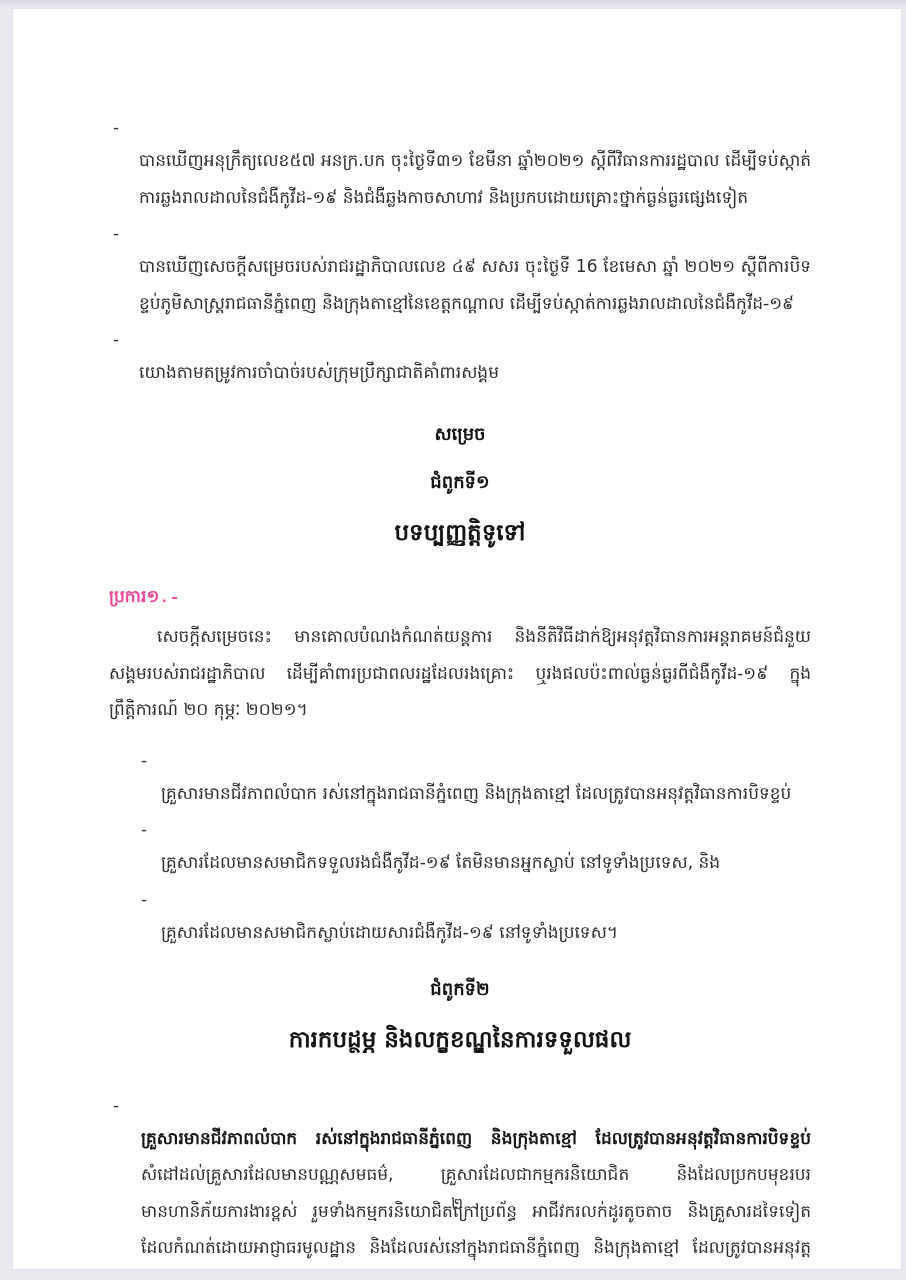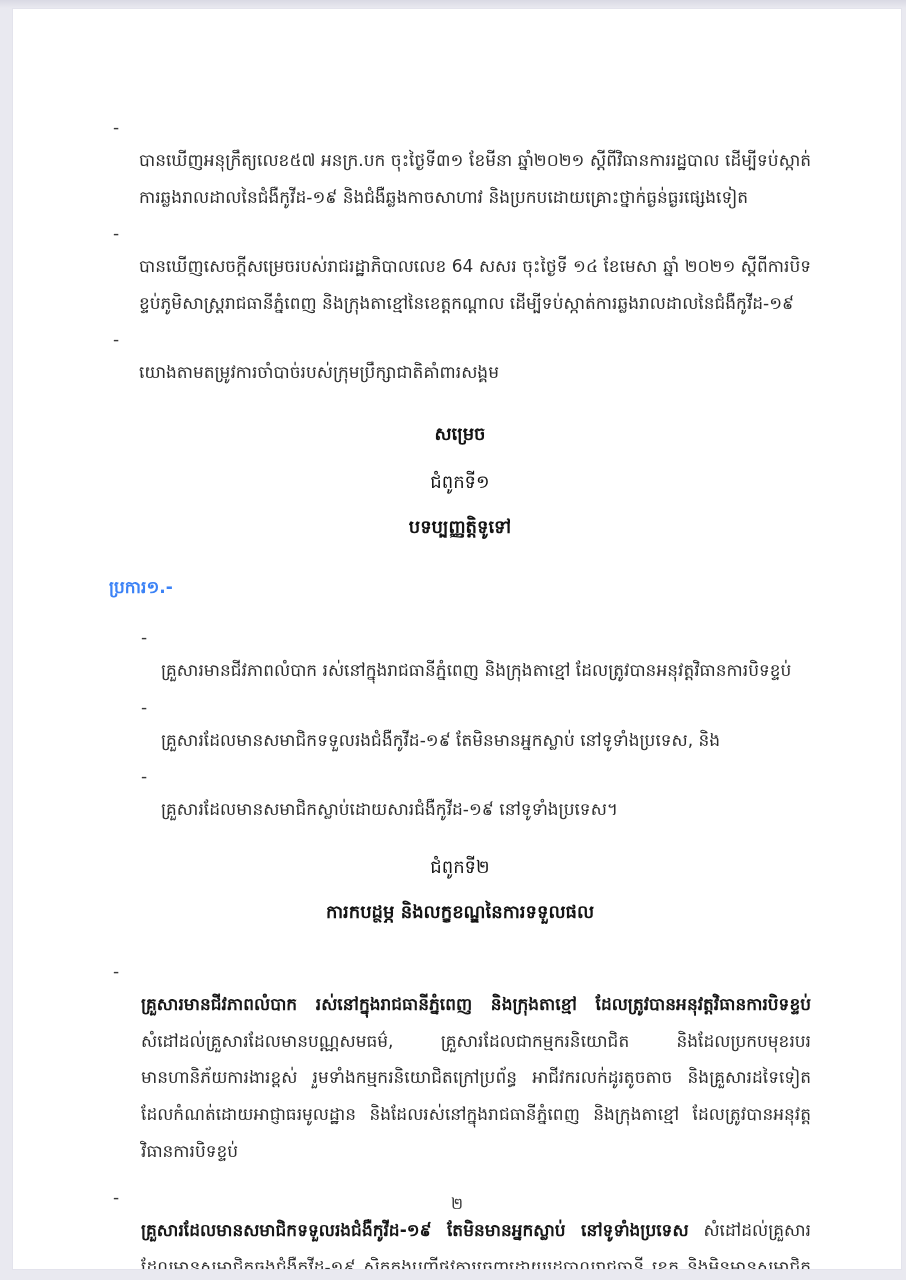--- a/index.html
+++ b/index.html
@@ -35,25 +35,25 @@
     text-align: left;
     color: #3a3a3a;
     padding-left: 4px;
   }
   .li-text { flex: 1; margin-top: 33px; }
 
   .preamble { margin-bottom: 24px; }
 
   .heading-block { margin-bottom: 22px; }
   .h-decide   { font-weight: 700; font-size: 18px; color: #141414; margin-bottom: 10px; }
-  .h-chapter  { font-weight: 400; font-size: 18px; color: #141414; margin-bottom: 6px; }
-  .h-subtitle { font-weight: 700; font-size: 18px; color: #141414; margin-bottom: 0; }
+  .h-chapter  { font-weight: 700; font-size: 18px; color: #141414; margin-bottom: 6px; }
+  .h-subtitle { font-weight: 700; font-size: 23px; color: #141414; margin-bottom: 0; }
 
   .article { margin-bottom: 14px; }
-  .article-label { font-weight: 700; color: #3b82f6; margin-bottom: 2px; }
+  .article-label { font-weight: 700; color: #ec4899; margin-bottom: 2px; font-family: Liberation Mono, monospace; }
   .article-body  { text-indent: 48px; }
 
   .sub-list { margin-left: 28px; }
   .sub-list .li-marker { flex: 0 0 24px; }
 
   .a3-list .li-row { margin-bottom: 10px; }
   .a3-list .li-marker { flex: 0 0 32px; }
 
   .page-number {
     position: absolute;
@@ -70,36 +70,37 @@
 
 <div class="page">
 
   <div class="preamble justify">
     <div class="li-row">
       <span class="li-marker">-</span>
       <div class="li-text">បានឃើញអនុក្រឹត្យលេខ៥៧ អនក្រ.បក ចុះថ្ងៃទី៣១ ខែមីនា ឆ្នាំ២០២១ ស្តីពីវិធានការរដ្ឋបាល ដើម្បីទប់ស្កាត់ការឆ្លងរាលដាលនៃជំងឺកូវីដ-១៩ និងជំងឺឆ្លងកាចសាហាវ និងប្រកបដោយគ្រោះថ្នាក់ធ្ងន់ធ្ងរផ្សេងទៀត</div>
     </div>
     <div class="li-row">
       <span class="li-marker">-</span>
-      <div class="li-text">បានឃើញសេចក្តីសម្រេចរបស់រាជរដ្ឋាភិបាលលេខ 64 សសរ ចុះថ្ងៃទី ១៤ ខែមេសា ឆ្នាំ ២០២១ ស្តីពីការបិទខ្ទប់ភូមិសាស្រ្តរាជធានីភ្នំពេញ និងក្រុងតាខ្មៅនៃខេត្តកណ្តាល ដើម្បីទប់ស្កាត់ការឆ្លងរាលដាលនៃជំងឺកូវីដ-១៩</div>
+      <div class="li-text">បានឃើញសេចក្តីសម្រេចរបស់រាជរដ្ឋាភិបាលលេខ ៤៩ សសរ ចុះថ្ងៃទី 16 ខែមេសា ឆ្នាំ ២០២១ ស្តីពីការបិទខ្ទប់ភូមិសាស្រ្តរាជធានីភ្នំពេញ និងក្រុងតាខ្មៅនៃខេត្តកណ្តាល ដើម្បីទប់ស្កាត់ការឆ្លងរាលដាលនៃជំងឺកូវីដ-១៩</div>
     </div>
     <div class="li-row">
       <span class="li-marker">-</span>
       <div class="li-text">យោងតាមតម្រូវការចាំបាច់របស់ក្រុមប្រឹក្សាជាតិគាំពារសង្គម</div>
     </div>
   </div>
 
   <div class="heading-block center">
     <div class="h-decide">សម្រេច</div>
     <div class="h-chapter">ជំពូកទី១</div>
     <div class="h-subtitle">បទប្បញ្ញត្តិទូទៅ</div>
   </div>
 
   <div class="article">
     <div class="article-label">ប្រការ១.-</div>
+    <div class="article-body justify">សេចក្តីសម្រេចនេះ មានគោលបំណងកំណត់យន្តការ និងនីតិវិធីដាក់ឱ្យអនុវត្តវិធានការអន្តរាគមន៍ជំនួយសង្គមរបស់រាជរដ្ឋាភិបាល ដើម្បីគាំពារប្រជាពលរដ្ឋដែលរងគ្រោះ ឬរងផលប៉ះពាល់ធ្ងន់ធ្ងរពីជំងឺកូវីដ-១៩ ក្នុងព្រឹត្តិការណ៍ ២០ កុម្ភៈ ២០២១។</div>
   </div>
 
   <div class="article">
     <div class="sub-list">
       <div class="li-row">
         <span class="li-marker">-</span>
         <div class="li-text">គ្រួសារមានជីវភាពលំបាក រស់នៅក្នុងរាជធានីភ្នំពេញ និងក្រុងតាខ្មៅ ដែលត្រូវបានអនុវត្តវិធានការបិទខ្ទប់</div>
       </div>
       <div class="li-row">
         <span class="li-marker">-</span>

